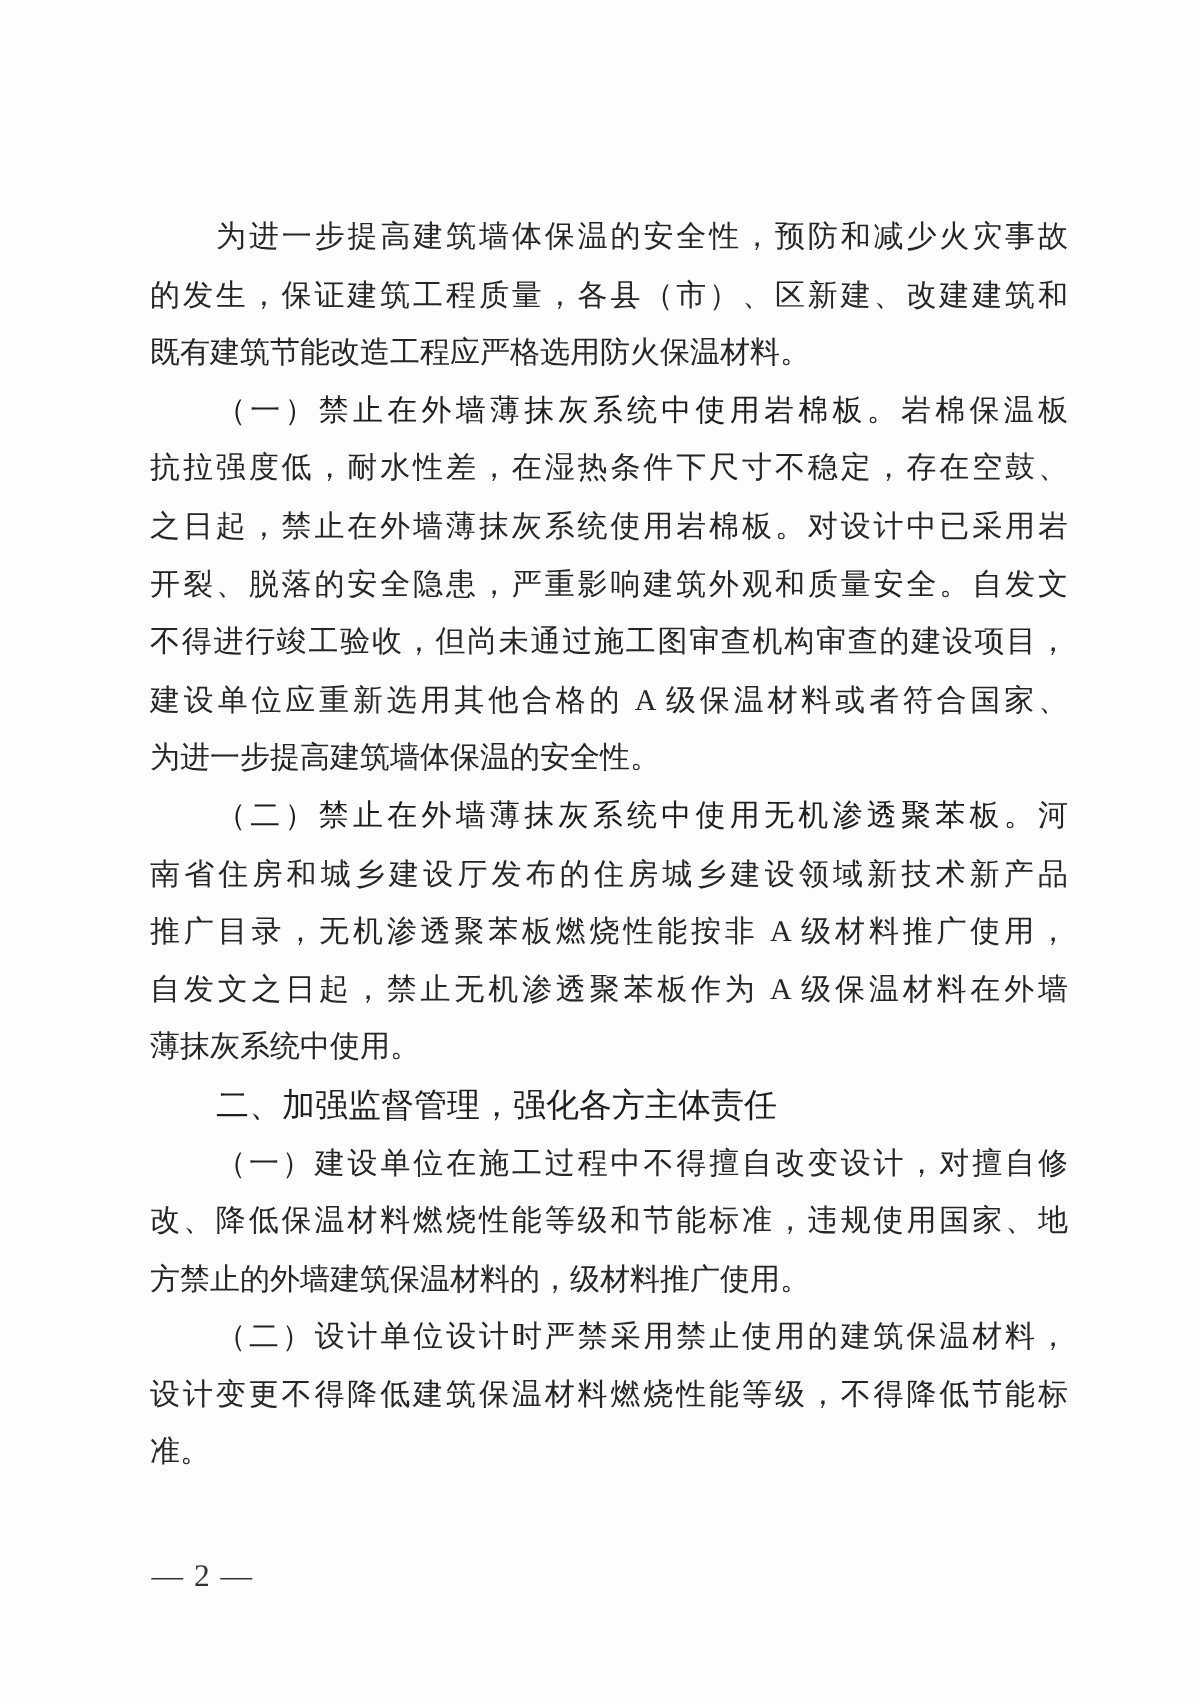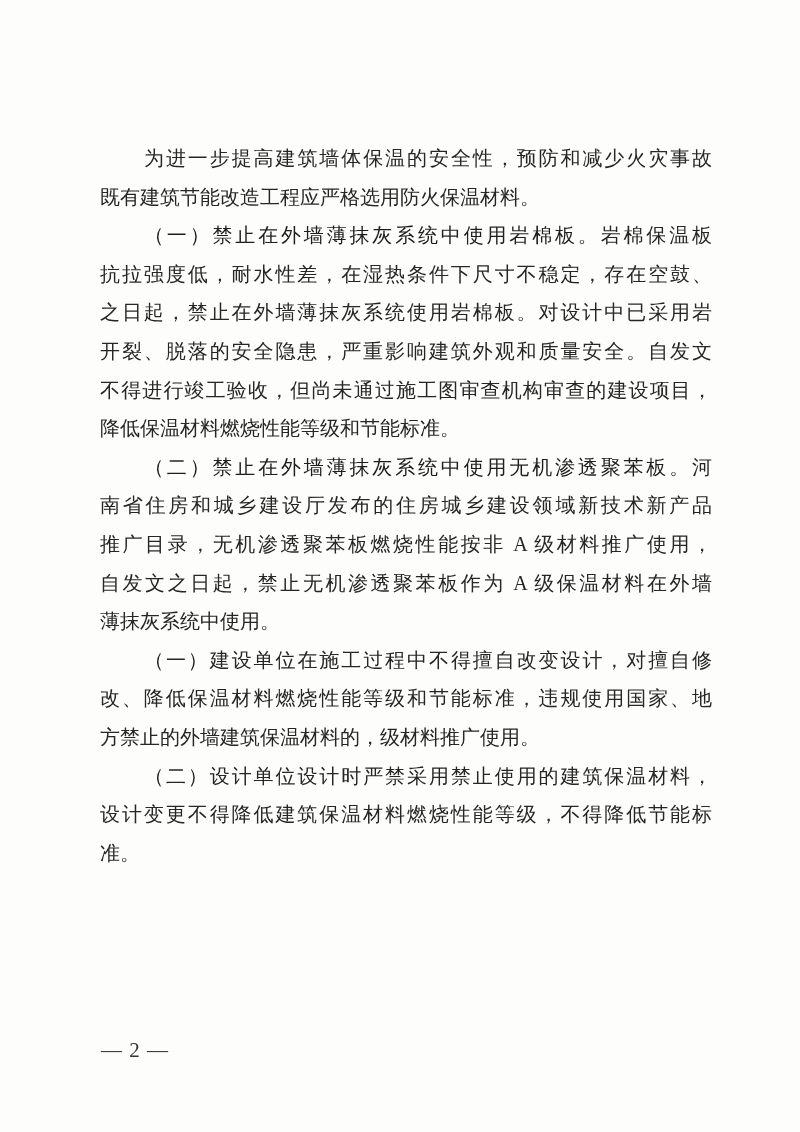--- a/index.html
+++ b/index.html
@@ -51,32 +51,35 @@
     letter-spacing: 1px;
     font-family: "Liberation Serif", "DejaVu Serif", serif;
   }
 </style>
 </head>
 <body>
 
 <div class="page">
   <div class="doc-body">
       <div class="text-line indent"><span class="seg">为进一步提高建筑墙体保温的安全性，预防和减少火灾事故</span></div>
+      <div class="text-line"><span class="seg">的发生，保证建筑工程质量，各县（市）、区新建、改建建筑和</span></div>
       <div class="text-line no-fill"><span class="seg">既有建筑节能改造工程应严格选用防火保温材料。</span></div>
       <div class="text-line indent"><span class="seg-bold">（一）禁止在外墙薄抹灰系统中使用岩棉板。</span><span class="seg">岩棉保温板</span></div>
       <div class="text-line"><span class="seg">抗拉强度低，耐水性差，在湿热条件下尺寸不稳定，存在空鼓、</span></div>
       <div class="text-line"><span class="seg">之日起，禁止在外墙薄抹灰系统使用岩棉板。对设计中已采用岩</span></div>
       <div class="text-line"><span class="seg">开裂、脱落的安全隐患，严重影响建筑外观和质量安全。自发文</span></div>
       <div class="text-line"><span class="seg">不得进行竣工验收，但尚未通过施工图审查机构审查的建设项目，</span></div>
-      <div class="text-line no-fill"><span class="seg">降低保温材料燃烧性能等级和节能标准。</span></div>
+      <div class="text-line"><span class="seg">建设单位应重新选用其他合格的 A 级保温材料或者符合国家、</span></div>
+      <div class="text-line no-fill"><span class="seg">为进一步提高建筑墙体保温的安全性。</span></div>
       <div class="text-line indent"><span class="seg-bold">（二）禁止在外墙薄抹灰系统中使用无机渗透聚苯板。</span><span class="seg">河</span></div>
       <div class="text-line"><span class="seg">南省住房和城乡建设厅发布的住房城乡建设领域新技术新产品</span></div>
       <div class="text-line"><span class="seg">推广目录，无机渗透聚苯板燃烧性能按非 A 级材料推广使用，</span></div>
       <div class="text-line"><span class="seg">自发文之日起，禁止无机渗透聚苯板作为 A 级保温材料在外墙</span></div>
       <div class="text-line no-fill"><span class="seg">薄抹灰系统中使用。</span></div>
+      <div class="text-line indent no-fill heading-line"><span class="seg-bold">二、加强监督管理，强化各方主体责任</span></div>
       <div class="text-line indent"><span class="seg">（一）建设单位在施工过程中不得擅自改变设计，对擅自修</span></div>
       <div class="text-line"><span class="seg">改、降低保温材料燃烧性能等级和节能标准，违规使用国家、地</span></div>
       <div class="text-line no-fill"><span class="seg">方禁止的外墙建筑保温材料的，级材料推广使用。</span></div>
       <div class="text-line indent"><span class="seg">（二）设计单位设计时严禁采用禁止使用的建筑保温材料，</span></div>
       <div class="text-line"><span class="seg">设计变更不得降低建筑保温材料燃烧性能等级，不得降低节能标</span></div>
       <div class="text-line no-fill"><span class="seg">准。</span></div>
     </div>
   <div class="page-footer">— 2 —</div>
 </div>
 

